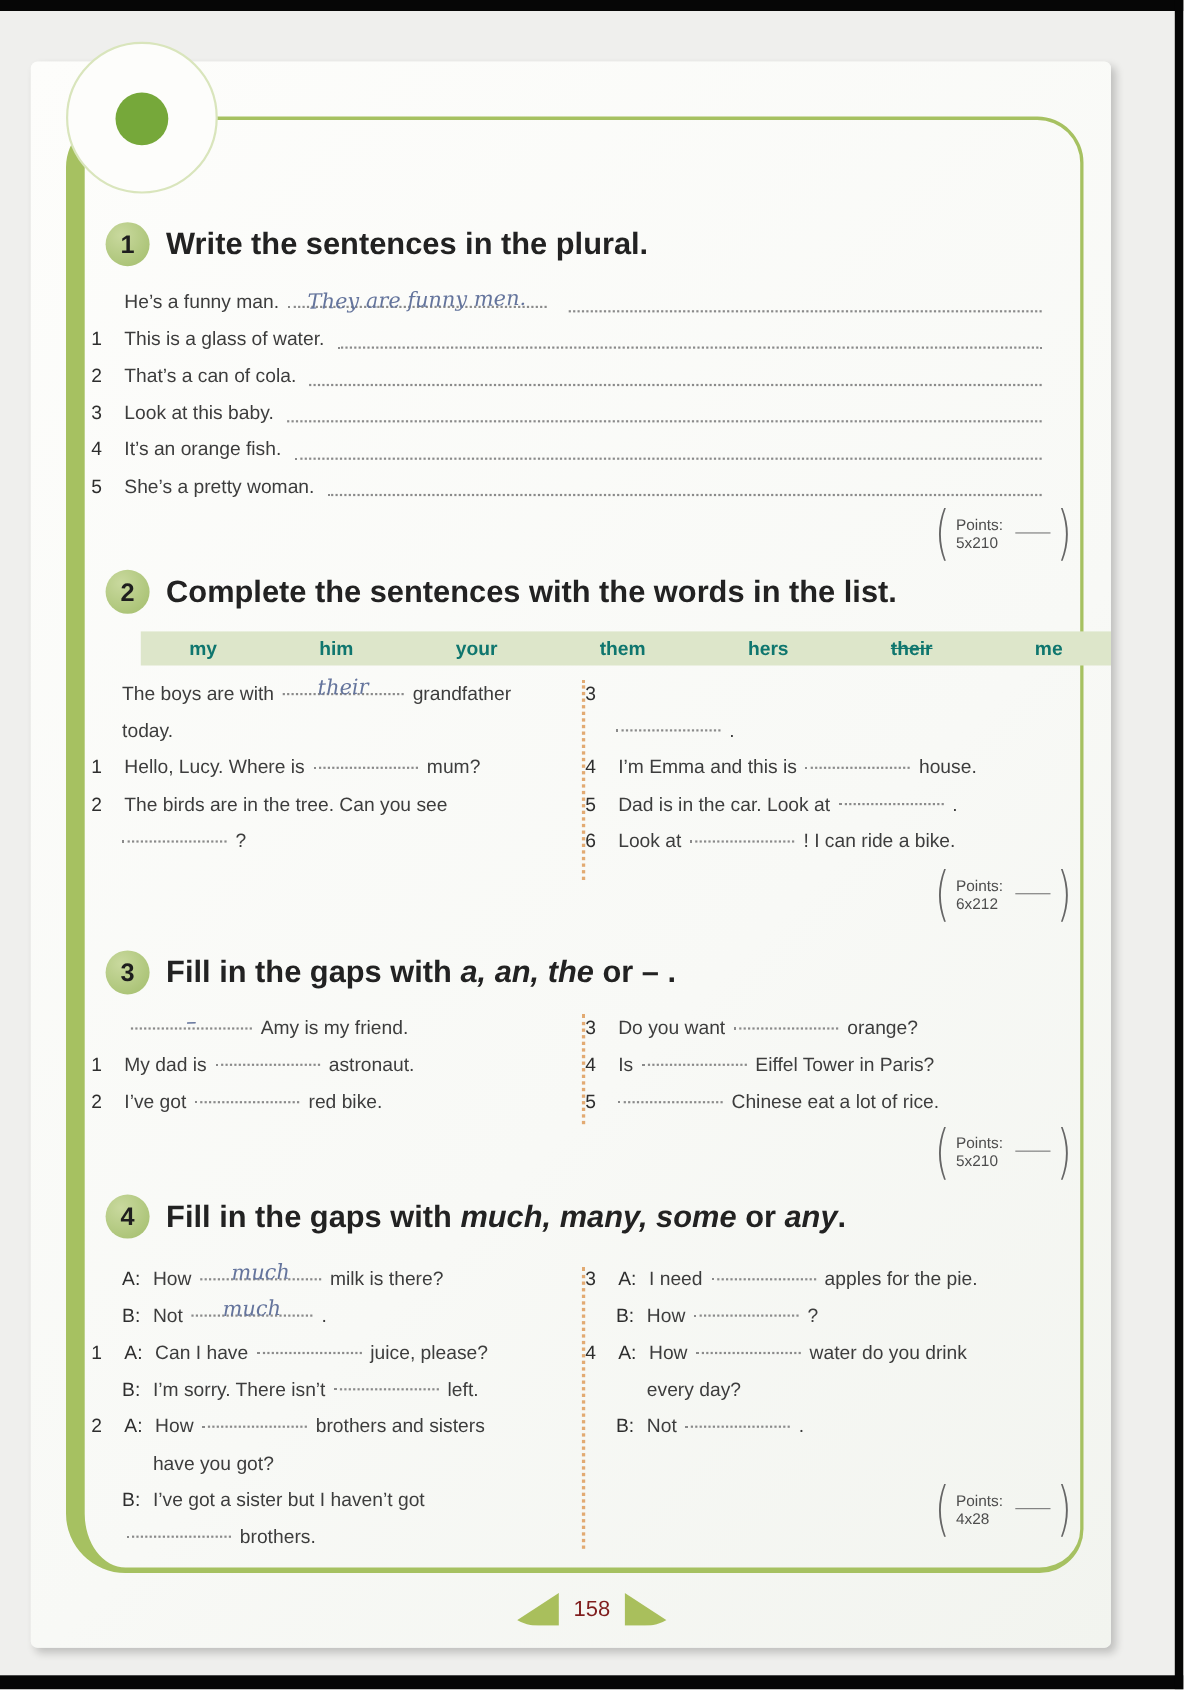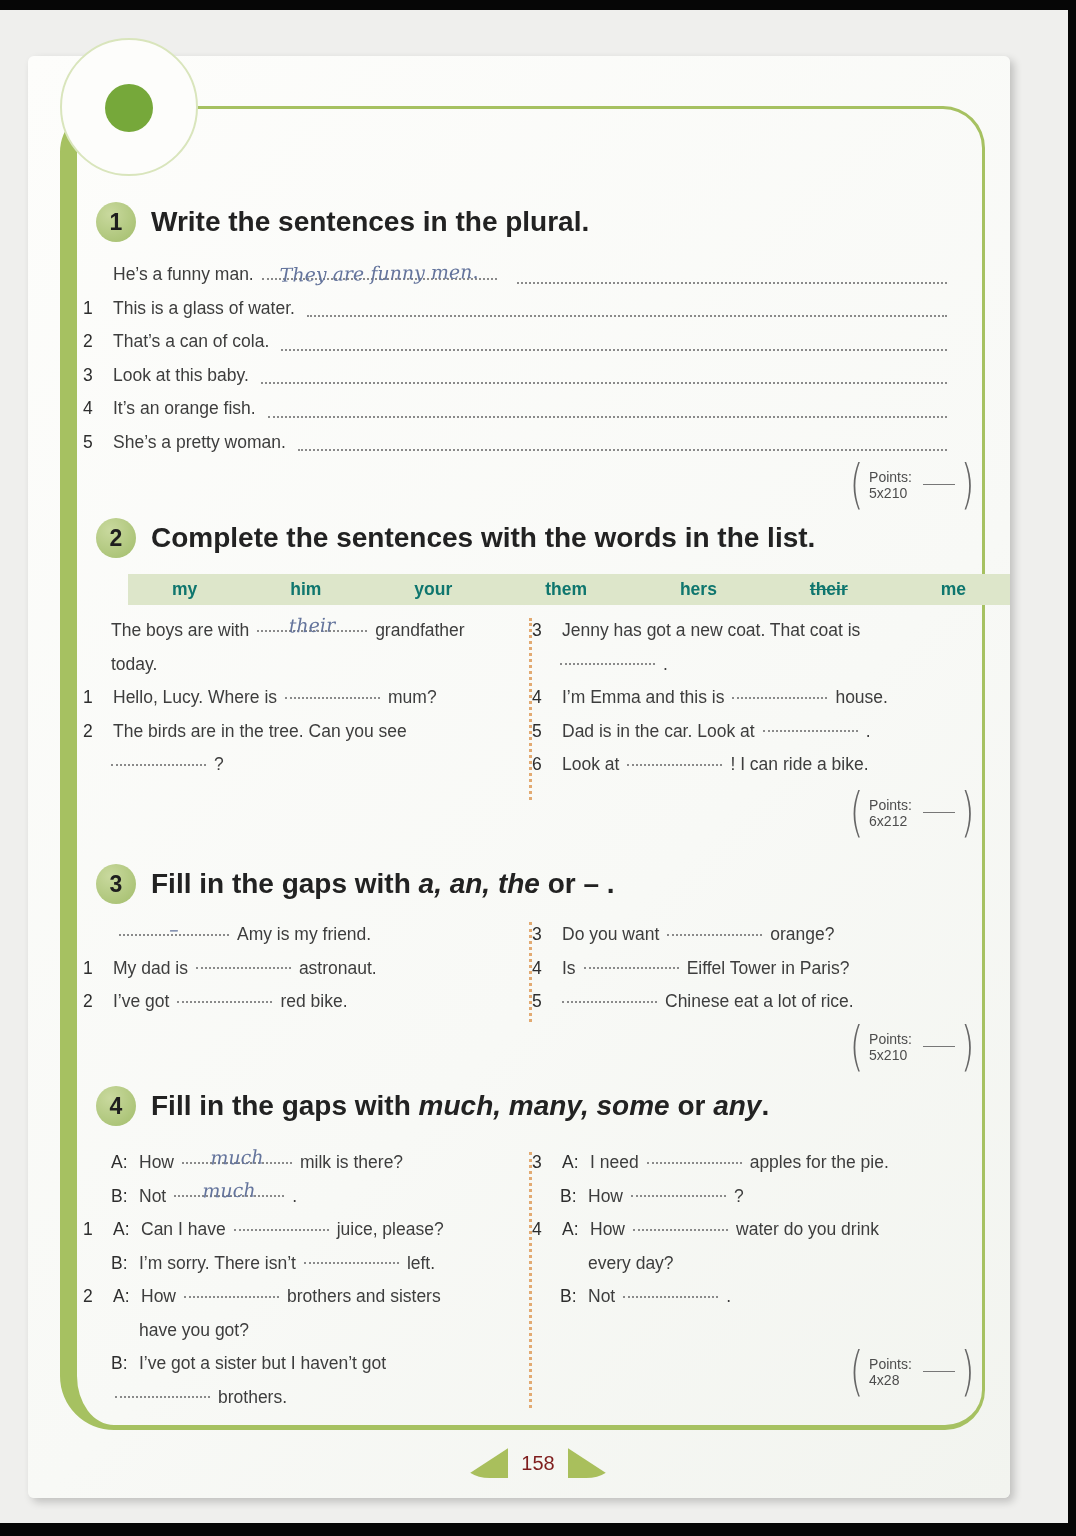--- a/index.html
+++ b/index.html
@@ -187,21 +187,20 @@
       </div>
       <div class="crow">
         <span class="sp"></span>
         <span class="gap" style="margin-left:0;"></span>
         <span>?</span>
       </div>
     </div>
     <div class="col-r">
       <div class="crow">
         <span class="n">3</span>
-        <span>Jenny has got a new coat. That coat is</span>
       </div>
       <div class="crow">
         <span class="sp"></span>
         <span class="gap" style="margin-left:0;"></span>
         <span>.</span>
       </div>
       <div class="crow">
         <span class="n">4</span>
         <span>I’m Emma and this is</span>
         <span class="gap"></span>

